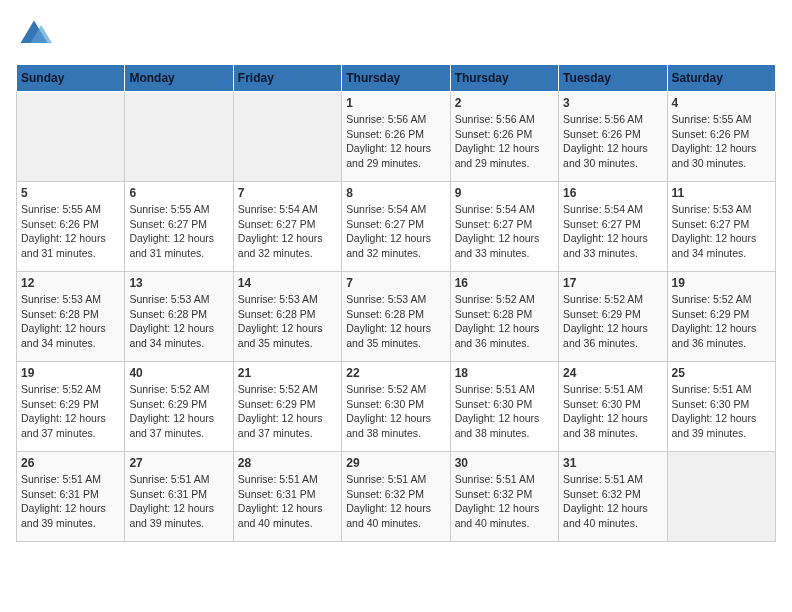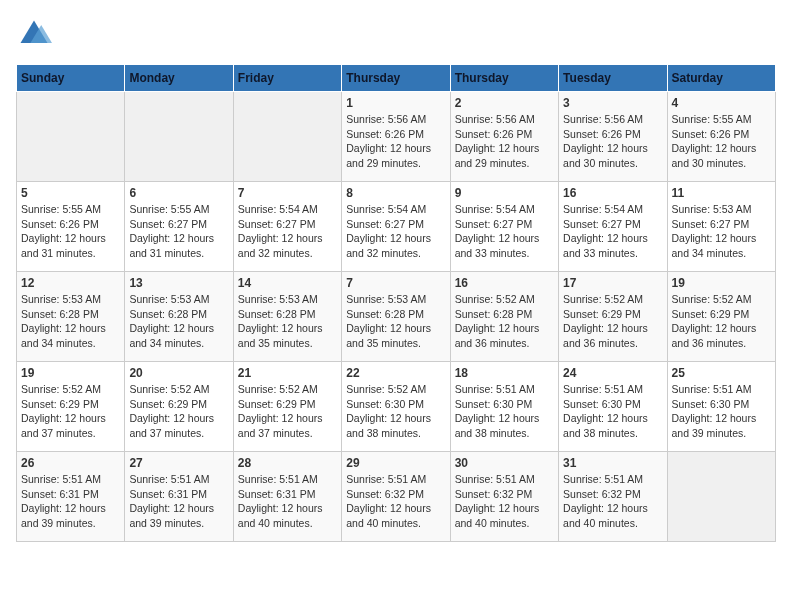--- a/index.html
+++ b/index.html
@@ -257,21 +257,21 @@
       </tr>
       <tr>
         <td>
           <span class="day-num">19</span>
           <div class="day-info" style="white-space: pre-line;">Sunrise: 5:52 AM
 Sunset: 6:29 PM
 Daylight: 12 hours
 and 37 minutes.</div>
         </td>
         <td>
-          <span class="day-num">20</span>
+          <span class="day-num">40</span>
           <div class="day-info" style="white-space: pre-line;">Sunrise: 5:52 AM
 Sunset: 6:29 PM
 Daylight: 12 hours
 and 37 minutes.</div>
         </td>
         <td>
           <span class="day-num">21</span>
           <div class="day-info" style="white-space: pre-line;">Sunrise: 5:52 AM
 Sunset: 6:29 PM
 Daylight: 12 hours

